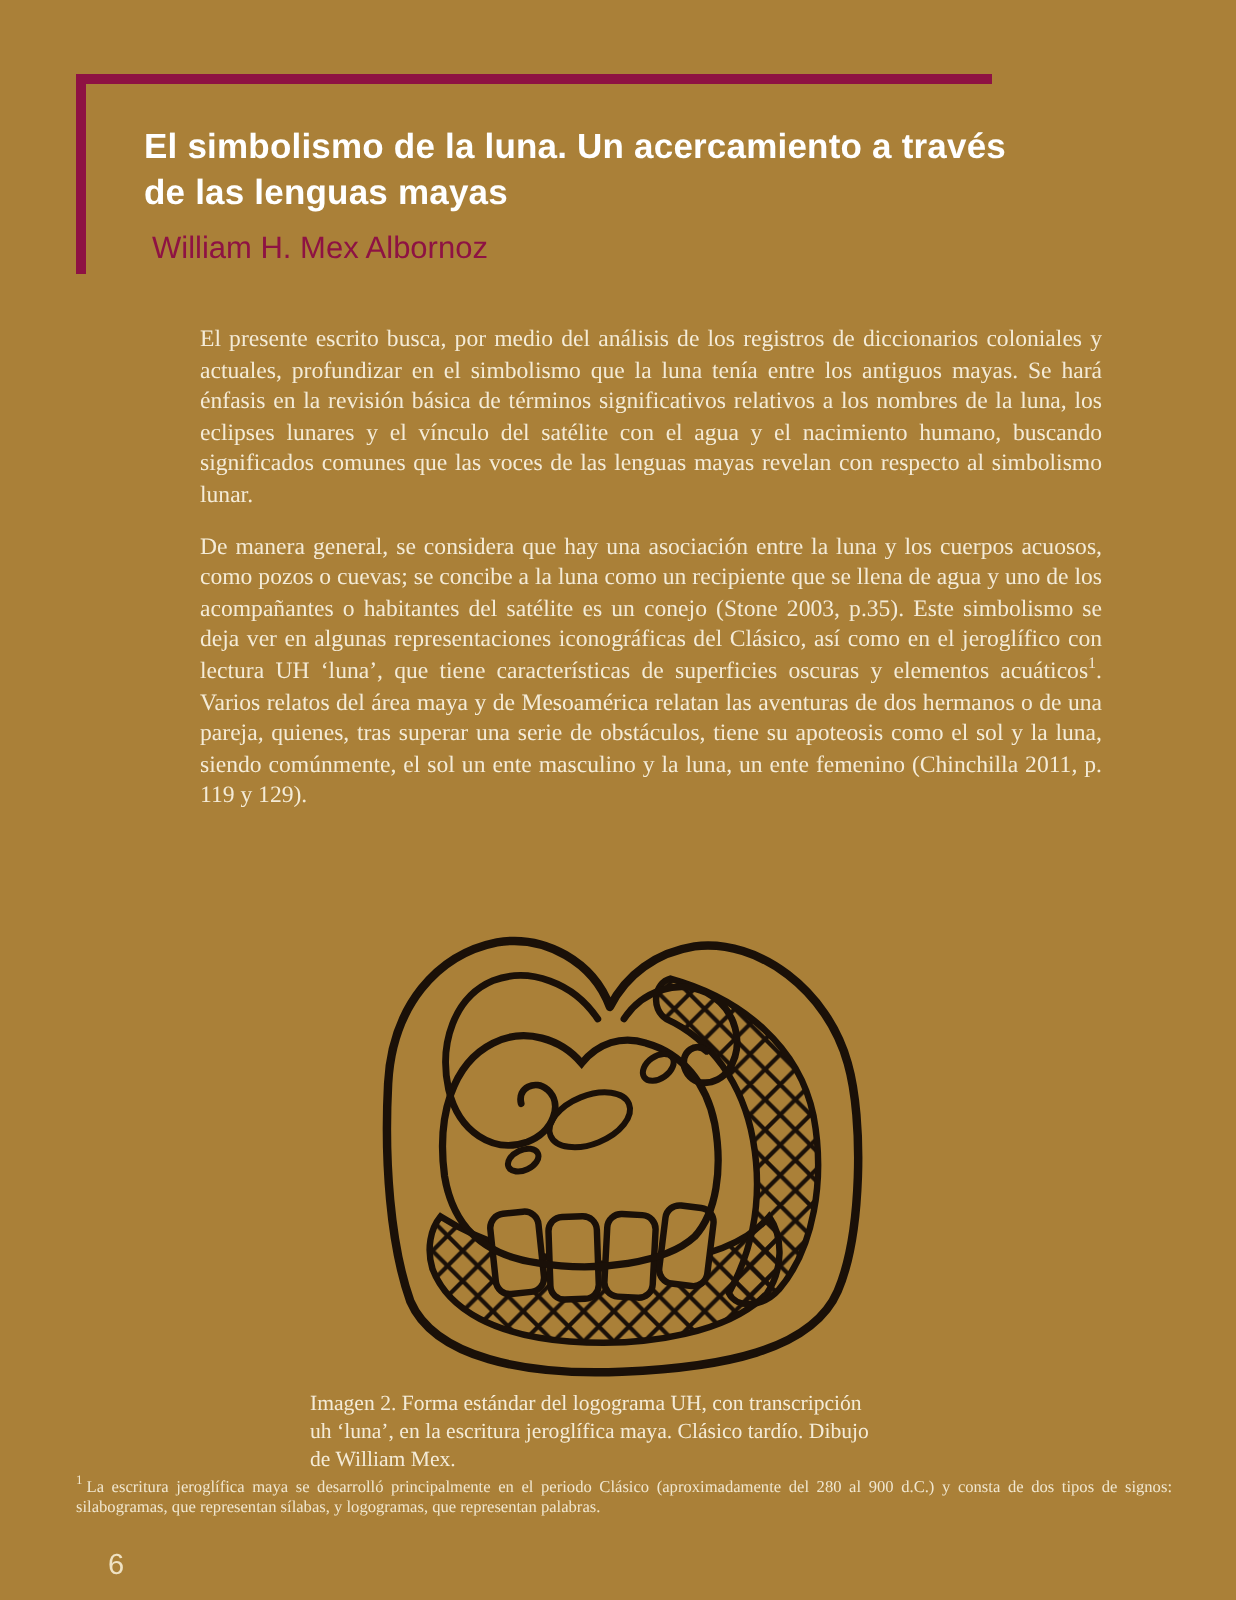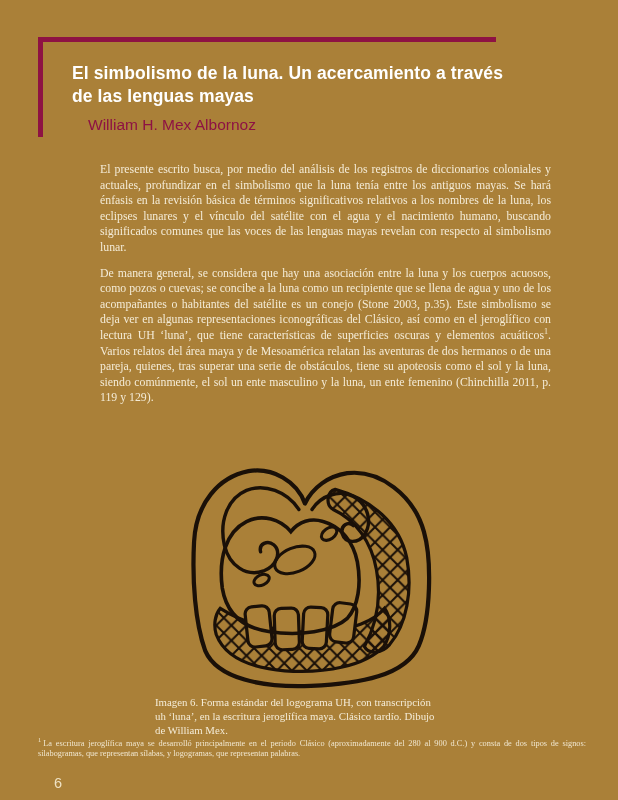--- a/index.html
+++ b/index.html
@@ -26,21 +26,21 @@
   }
   .title{
     margin:0;
     color:#ffffff;
     font-size:17.5px;
     font-weight:bold;
     line-height:23px;
     letter-spacing:.1px;
   }
   .author{
-    margin:7px 0 0 16px;
+    margin:7px 0 0 4px;
     color:#8e1243;
     font-size:15.5px;
     font-weight:normal;
     line-height:19px;
   }
   .body-text{
     position:absolute;left:100px;top:162px;width:451px;
     color:#f4ebd7;
     font-size:11.8px;
     line-height:15.6px;
@@ -120,19 +120,19 @@
       </g>
 
       <path d="M112,50 C100,32 78,24 60,31 C41,39 33,62 38,85 C43,106 60,117 77,111 C90,106 95,92 87,85 C81,80 72,84 74,92" fill="none" stroke="#1a1008" stroke-width="3.4" stroke-linecap="round"></path>
 
       <path d="M125,50 C134,36 152,30 166,37 C181,45 185,63 177,75 C171,84 158,84 155,74 C153,66 161,61 166,66" fill="none" stroke="#1a1008" stroke-width="3.4" stroke-linecap="round"></path>
 
       <path d="M118,44 C110,22 86,8 62,12 C32,18 10,44 8,82 C6,120 9,162 19,190 C31,218 76,227 124,225 C172,223 218,215 231,185 C243,157 244,100 236,72 C226,36 192,10 160,14 C141,17 126,28 118,44 Z" fill="none" stroke="#1a1008" stroke-width="4.2" stroke-linejoin="round"></path>
     </svg>
   </div>
 
-  <div class="caption">Imagen 6. Forma estándar del logograma UH, con transcripción uh ‘luna’, en la escritura jeroglífica maya. Clásico tardío. Dibujo de William Mex.</div>
+  <div class="caption">Imagen 2. Forma estándar del logograma UH, con transcripción uh ‘luna’, en la escritura jeroglífica maya. Clásico tardío. Dibujo de William Mex.</div>
 
   <div class="footnote"><sup>1</sup><span>La escritura jeroglífica maya se desarrolló principalmente en el periodo Clásico (aproximadamente del 280 al 900 d.C.) y consta de dos tipos de signos: silabogramas, que representan sílabas, y logogramas, que representan palabras.</span></div>
 
   <div class="page-number">6</div>
 
 </div>
 
 </body></html>

